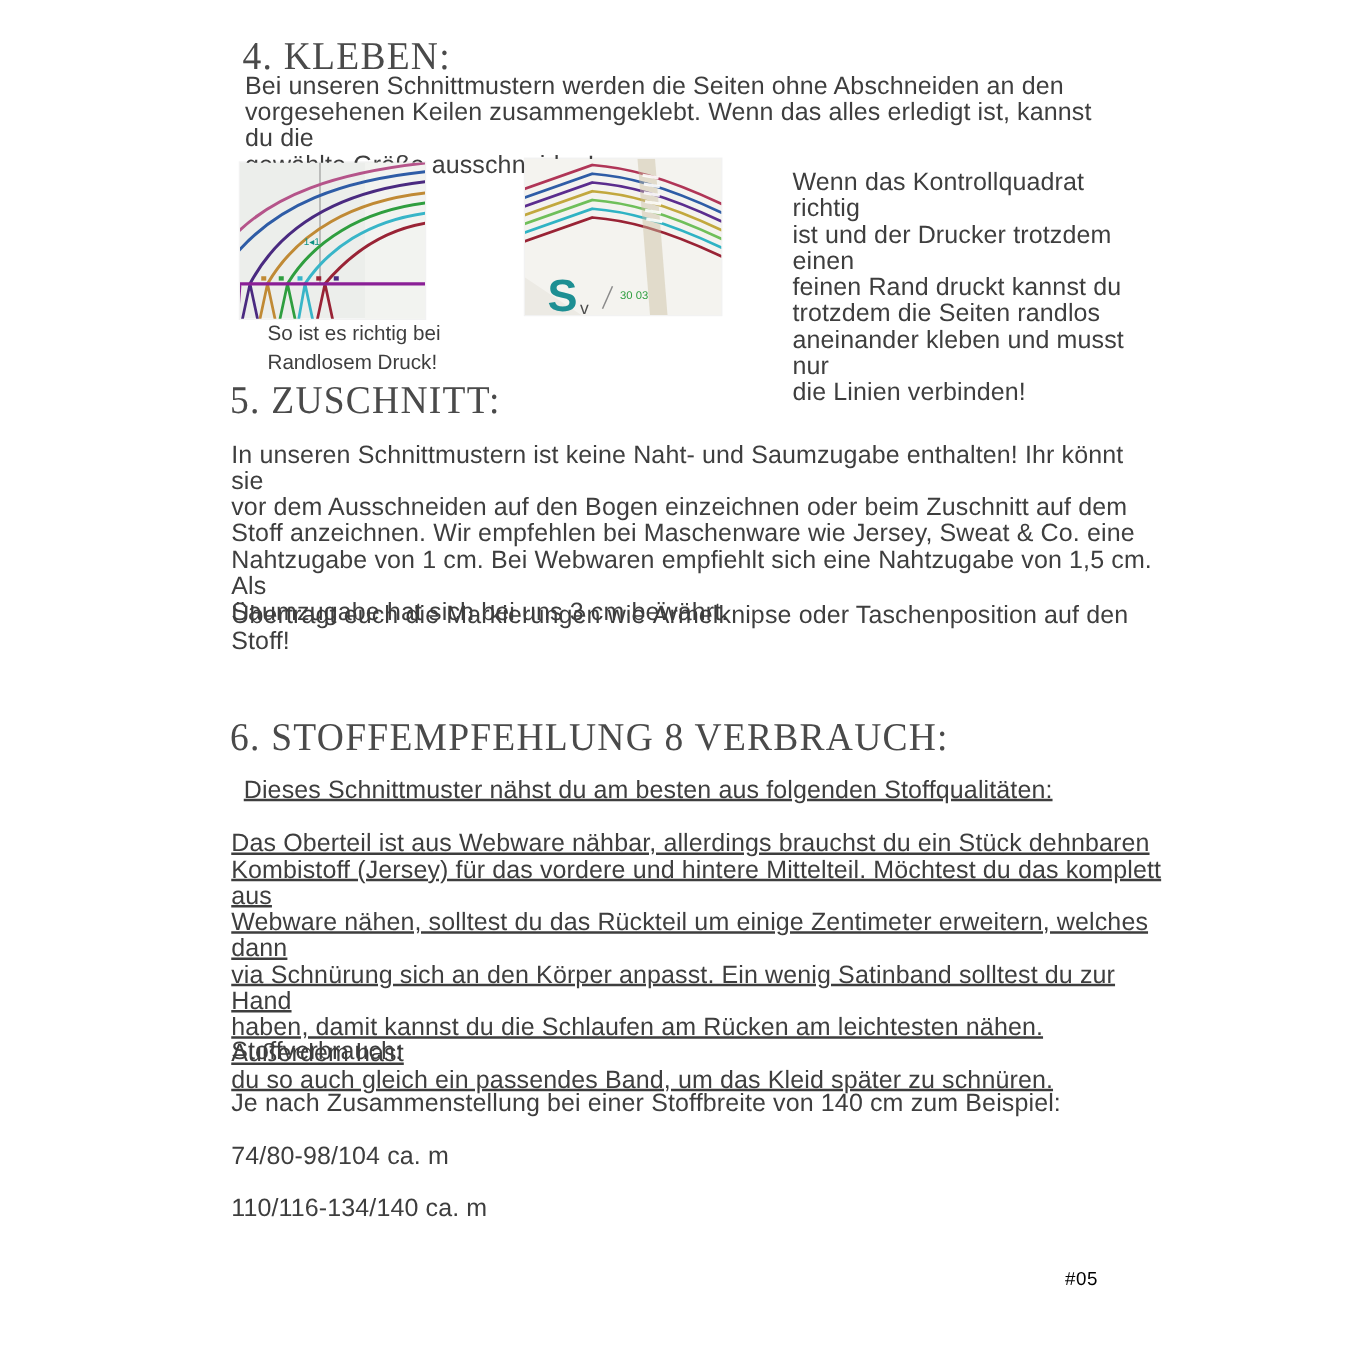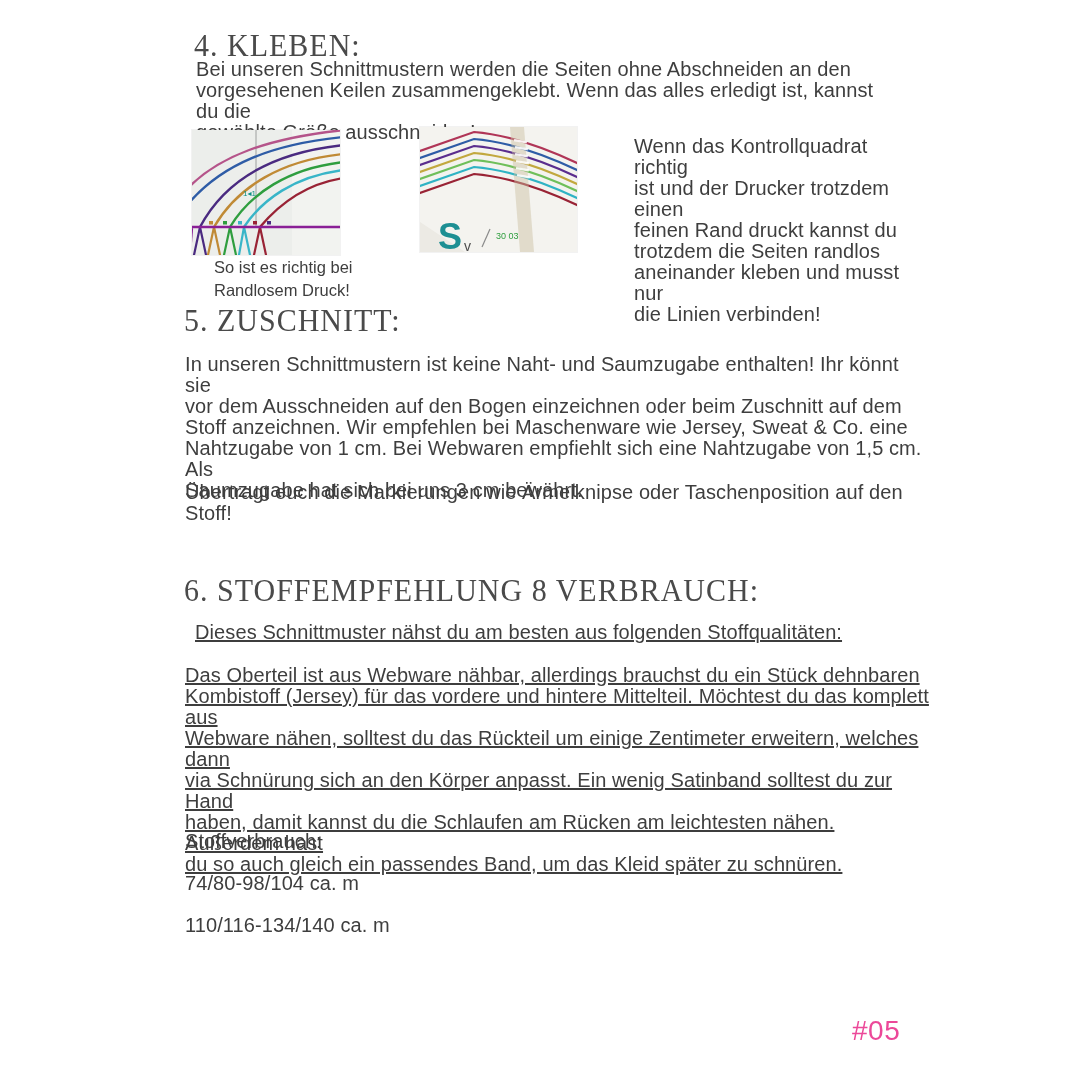--- a/index.html
+++ b/index.html
@@ -15,21 +15,21 @@
   .body-text{
     position:absolute;font-size:20px;line-height:21px;color:#3e3e3e;
     white-space:pre-line;letter-spacing:0.1px;
   }
   .caption{
     position:absolute;font-size:16.5px;line-height:23px;color:#3e3e3e;white-space:pre-line;
   }
   .photo{position:absolute;box-shadow:0 0 0 1px rgba(0,0,0,0.05);}
   .photo svg{display:block;}
   .page-number{
-    position:absolute;left:852px;top:1015px;font-size:28px;color:#ec4899;letter-spacing:0.5px;
+    position:absolute;left:852px;top:1015px;font-size:15px;color:#000000;letter-spacing:0.5px;
   }
 </style>
 </head>
 <body>
 
 <div class="page">
 
   <div class="heading" style="left:194px;top:28px;">4. KLEBEN:</div>
 
   <div class="body-text" style="left:196px;top:59px;width:680px;">Bei unseren Schnittmustern werden die Seiten ohne Abschneiden an den
@@ -126,20 +126,21 @@
 
   <div class="body-text" style="left:185px;top:665px;width:745px;text-decoration:underline;">Das Oberteil ist aus Webware nähbar, allerdings brauchst du ein Stück dehnbaren
 Kombistoff (Jersey) für das vordere und hintere Mittelteil. Möchtest du das komplett aus
 Webware nähen, solltest du das Rückteil um einige Zentimeter erweitern, welches dann
 via Schnürung sich an den Körper anpasst. Ein wenig Satinband solltest du zur Hand
 haben, damit kannst du die Schlaufen am Rücken am leichtesten nähen. Außerdem hast
 du so auch gleich ein passendes Band, um das Kleid später zu schnüren.</div>
 
   <div class="body-text" style="left:185px;top:810px;width:745px;">
     <div>Stoffverbrauch:</div>
+    <div>Je nach Zusammenstellung bei einer Stoffbreite von 140 cm zum Beispiel:</div>
     <div>74/80-98/104 ca. m</div>
     <div>110/116-134/140 ca. m</div>
     
   </div>
 
   <div class="page-number">#05</div>
 
 </div>
 
 </body></html>

